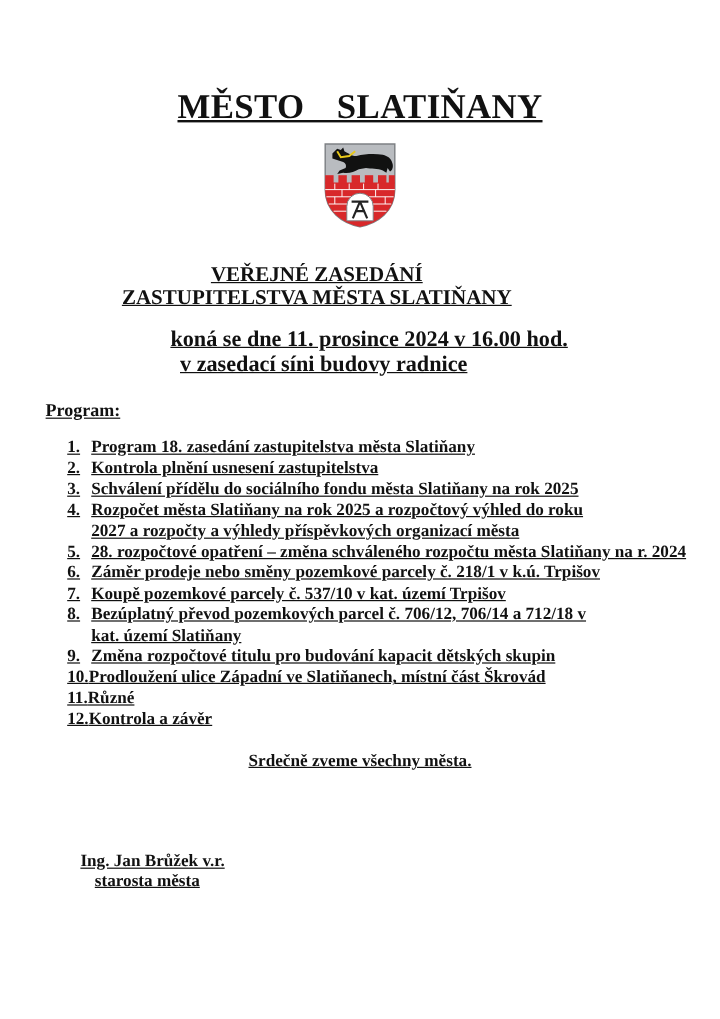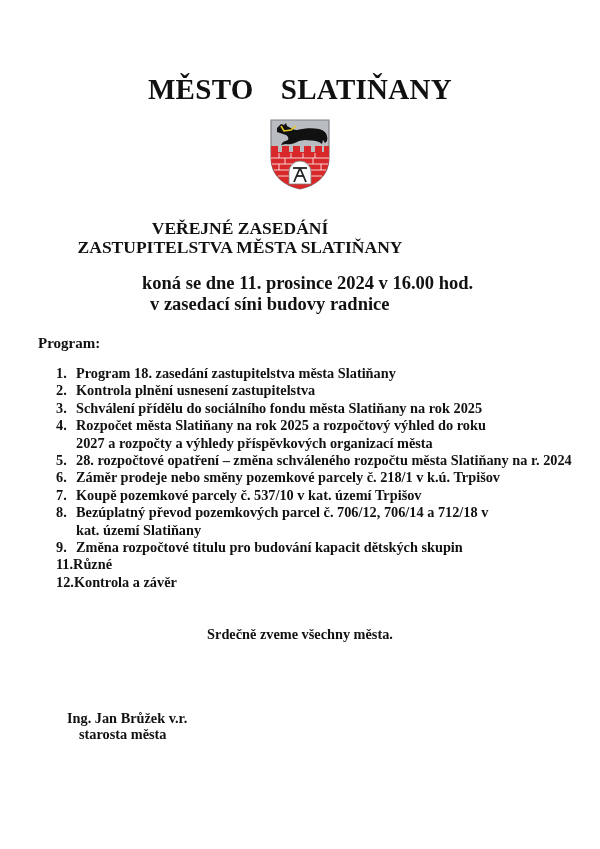--- a/index.html
+++ b/index.html
@@ -9,38 +9,39 @@
     }
     body {
       width: 600px;
       height: 849px;
       position: relative;
       overflow: hidden;
       font-family: "Liberation Serif", "DejaVu Serif", serif;
       color: #111111;
       font-weight: bold;
     }
-    .abs { position: absolute; }
+    .abs { position: absolute; text-decoration: underline; }
     .title {
       left: 0; width: 600px; top: 72px;
       text-align: center;
       font-size: 29px;
       letter-spacing: 0.3px;
       word-spacing: 6px;
       line-height: 34px;
     }
     .crest {
       left: 269px; top: 118px;
       width: 62px; height: 72px;
     }
     .heading {
       left: 0; width: 480px;
       text-align: center;
       font-size: 17.5px;
       line-height: 21px;
+      padding-left: 24px;
     }
     .h1 { top: 218px; }
     .h2 { top: 237px; }
     .meeting-line {
       font-size: 18.5px;
       line-height: 22px;
       text-align: center;
     }
     .ml1 { left: 125px; width: 360px; top: 272px; text-align: left; padding-left: 17px; }
     .ml2 { left: 130px; width: 300px; top: 293px; text-align: left; padding-left: 20px; }
@@ -183,20 +184,24 @@
       <span class="num">8.</span>
       <span style="width:4px;display:inline-block"></span>
       <span class="txt" style="padding-right:75px;">Bezúplatný převod pozemkových parcel č. 706/12, 706/14 a 712/18 v kat. území Slatiňany</span>
     </li>
   <li>
       <span class="num">9.</span>
       <span style="width:4px;display:inline-block"></span>
       <span class="txt">Změna rozpočtové titulu pro budování kapacit dětských skupin</span>
     </li>
   <li>
+      <span class="num">10.</span>
+      <span class="txt">Prodloužení ulice Západní ve Slatiňanech, místní část Škrovád</span>
+    </li>
+  <li>
       <span class="num">11.</span>
       <span class="txt">Různé</span>
     </li>
   <li>
       <span class="num">12.</span>
       <span class="txt">Kontrola a závěr</span>
     </li>
 </ul>
 
 <div class="abs invite">Srdečně zveme všechny města.</div>

